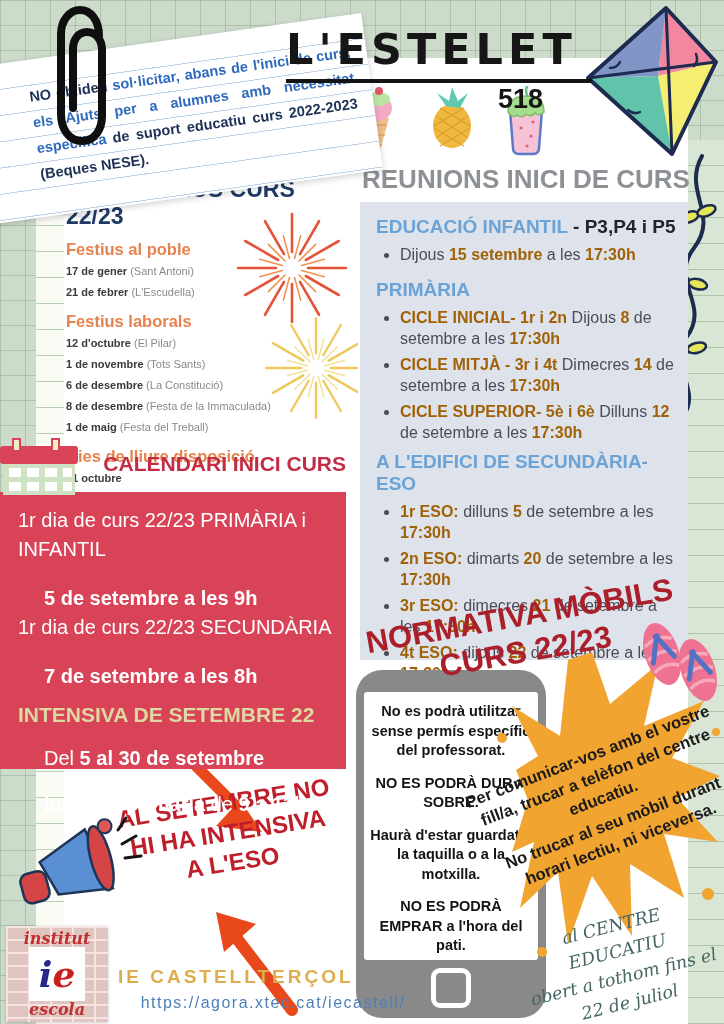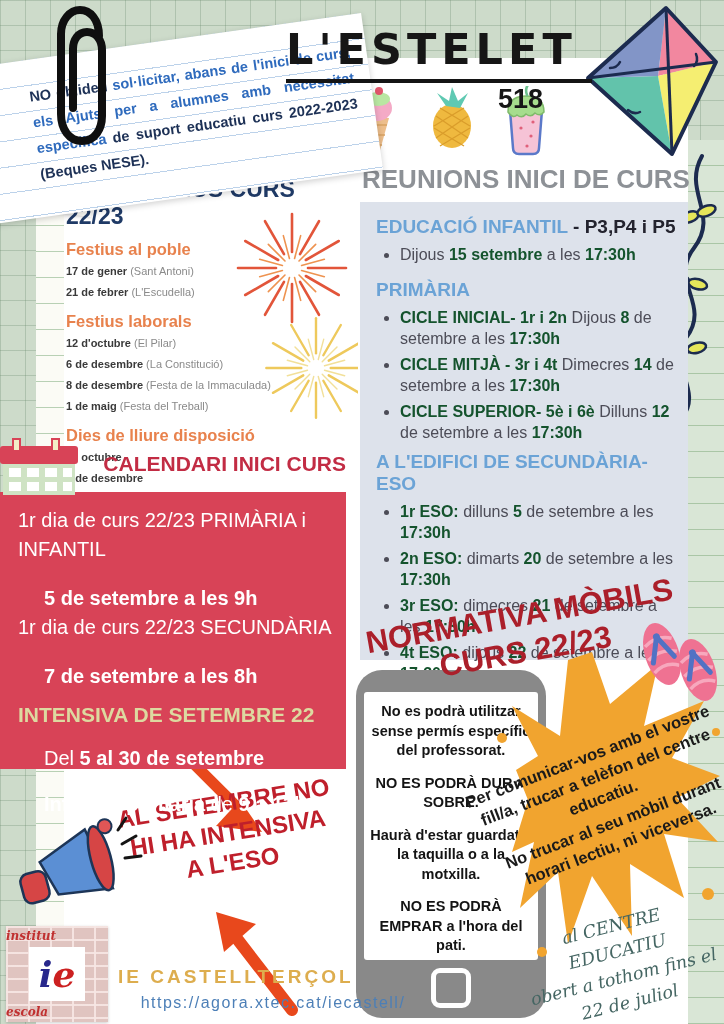--- a/index.html
+++ b/index.html
@@ -50,22 +50,22 @@
   .warning{left:78px;top:788px;width:300px;transform:rotate(-9deg);color:#bf1f2b;
     font-weight:700;font-size:24px;line-height:30px;text-align:center;z-index:3;}
   .arrow1{left:170px;top:750px;z-index:3;}
   .arrow2{left:192px;top:872px;z-index:3;}
   .megaphone{left:12px;top:812px;z-index:3;}
   
   .logo{left:6px;top:926px;width:102px;height:96px;z-index:4;background:#e0c4c0;
     background-image:linear-gradient(rgba(247,231,228,.9) 2px,transparent 2px),
                      linear-gradient(90deg,rgba(247,231,228,.9) 2px,transparent 2px);
     background-size:22px 13px;box-shadow:0 1px 3px rgba(0,0,0,.2);}
-  .logo-word{position:absolute;width:100%;color:#c03030;
-    font-family:"DejaVu Serif",serif;font-style:italic;font-size:12px;font-weight:700;}
+  .logo-word{position:absolute;width:100%;text-align:center;color:#c03030;
+    font-family:"DejaVu Serif",serif;font-style:italic;font-size:16px;font-weight:700;}
   .logo-word.top{top:3px;} .logo-word.bottom{bottom:3px;}
   .logo-side{position:absolute;top:50%;color:#9a4a4a;font-size:8px;font-style:italic;
     font-family:"DejaVu Serif",serif;white-space:nowrap;}
   .logo-side.left{left:4px;transform:translateY(-50%) rotate(-90deg);transform-origin:center;}
   .logo-side.right{right:4px;transform:translateY(-50%) rotate(90deg);transform-origin:center;}
   .logo-box{position:absolute;left:23px;top:21px;width:56px;height:54px;background:#fff;
     display:flex;align-items:center;justify-content:center;
     font-family:"DejaVu Serif",serif;font-style:italic;font-weight:700;font-size:36px;line-height:1;}
   .logo-i{color:#28288c;} .logo-e{color:#cc2020;}
   .school{left:118px;top:966px;width:310px;text-align:left;color:#ddad4e;
@@ -73,21 +73,21 @@
   .url{left:88px;top:994px;width:370px;text-align:center;color:#4c7fb7;font-size:16px;
     letter-spacing:1.5px;text-decoration:none;z-index:4;display:block;}
   
   .reunions-title{left:362px;top:164px;width:330px;color:#8d9196;font-weight:700;font-size:26px;z-index:2;}
   .panel{left:360px;top:202px;width:328px;height:458px;background:#dde2eb;
     padding:14px 12px 0 16px;box-sizing:border-box;z-index:2;}
   .panel-head{font-weight:700;font-size:19px;}
   .head-blue{color:#6ba3d6;} .head-dark{color:#23232e;}
   .panel ul{margin:6px 0 0 0;padding-left:24px;list-style:disc;}
   .panel li{font-size:16px;line-height:21px;color:#4c4c57;margin-bottom:5px;}
-  .panel li b{color:#14532d;}
+  .panel li b{color:#a16207;}
   .mt14{margin-top:14px;} .mt16{margin-top:8px;}
   .normativa-title{left:350px;top:598px;width:345px;transform:rotate(-10deg);text-align:center;
     color:#ab1f2a;font-weight:800;font-size:31px;line-height:36px;z-index:6;white-space:nowrap;}
   .flipflops{left:634px;top:604px;z-index:5;}
   
   .phone{left:356px;top:670px;width:190px;height:348px;background:#898989;border-radius:26px;z-index:2;}
   .phone-screen{position:absolute;left:8px;right:8px;top:22px;bottom:58px;background:#fff;
     border-radius:3px;padding:10px 5px;box-sizing:border-box;text-align:center;}
   .phone-screen p{margin:0 0 13px;font-weight:700;font-size:14.5px;line-height:19.5px;color:#141414;}
   .phone-home{position:absolute;bottom:10px;left:50%;transform:translateX(-50%);
@@ -195,20 +195,21 @@
     <div class="group-head">Festius al poble</div>
     <div class="festiu-list">
 
     <div><b>17 de gener</b> (Sant Antoni)</div>
         <div><b>21 de febrer</b> (L'Escudella)</div>
       </div>
     <div class="group-head">Festius laborals</div>
     <div class="festiu-list">
 
     <div><b>12 d'octubre</b> (El Pilar)</div>
+        <div><b>1 de novembre</b> (Tots Sants)</div>
         <div><b>6 de desembre</b> (La Constitució)</div>
         <div><b>8 de desembre</b> (Festa de la Immaculada)</div>
         <div><b>1 de maig</b> (Festa del Treball)</div>
       </div>
     <div class="group-head">Dies de lliure disposició</div>
     <div class="festiu-list">
 
     <div><b>31 octubre</b></div>
         <div><b>9 de desembre</b></div>
         <div><b>20 de febrer</b></div>

